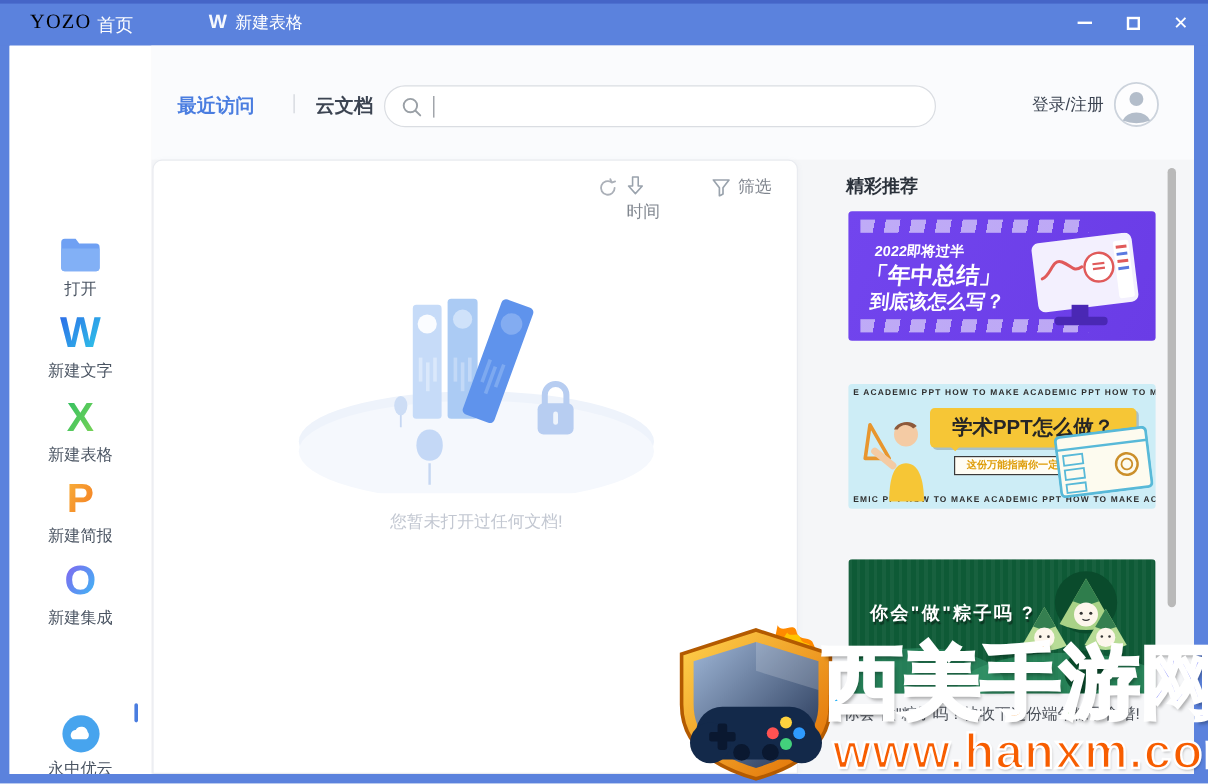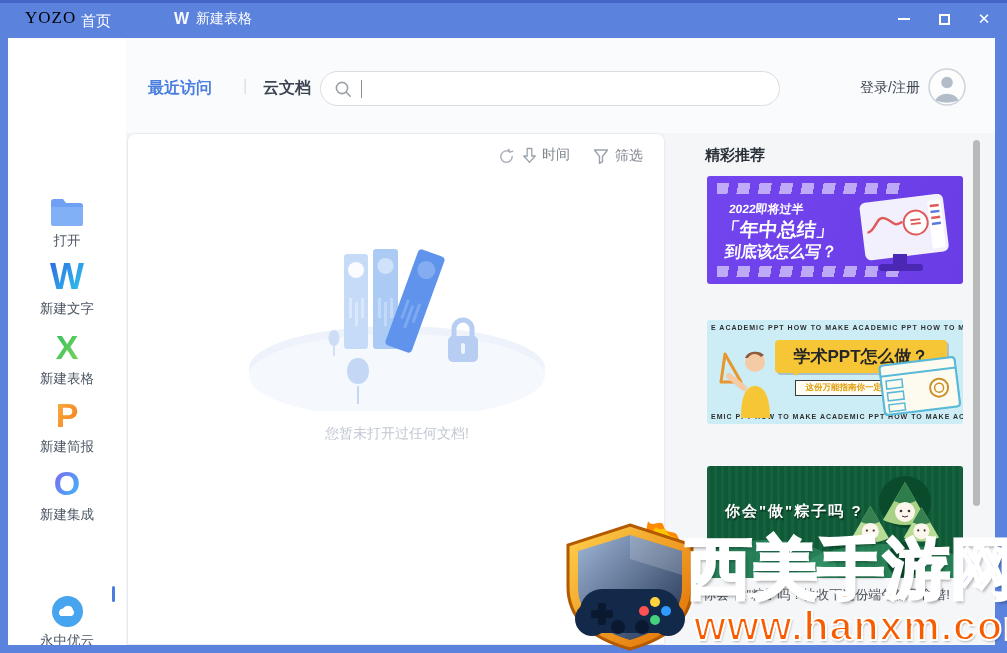--- a/index.html
+++ b/index.html
@@ -44,21 +44,21 @@
   .searchbox { position:absolute; left:320px; top:71px; width:460px; height:35px; background:#fff; border:1px solid #dadde2; border-radius:18px; display:flex; align-items:center; padding-left:13px; }
   .searchbox input { border:none; outline:none; flex:1; height:22px; font-size:14px; background:transparent; }
   .caret { width:1px; height:18px; background:#8b9097; margin-left:9px; }
   .login { position:absolute; left:860px; top:79px; font-size:14px; color:#3c4452; cursor:pointer; }
   .avatar { position:absolute; left:928px; top:68px; cursor:pointer; }
 
   
   .main-card { position:absolute; left:127px; top:133px; width:538px; height:512px; background:#fff; border:1px solid #e9ebf0; border-radius:8px 8px 0 0; box-shadow:0 1px 4px rgba(120,130,150,.05); }
   .sort-row { position:absolute; left:0; top:12px; width:100%; height:24px; }
   .sort-refresh { position:absolute; left:370px; top:2px; cursor:pointer; }
-  .sort-time { position:absolute; left:394px; top:0; display:flex; align-items:flex-end; gap:5px; cursor:pointer; }
+  .sort-time { position:absolute; left:394px; top:0; display:flex; align-items:flex-start; gap:5px; cursor:pointer;flex-direction:column; }
   .sort-time .lb, .sort-filter .lb { font-size:14px; color:#80868f; }
   .sort-filter { position:absolute; left:465px; top:1px; display:flex; align-items:center; gap:6px; cursor:pointer; }
   .empty-wrap { position:absolute; left:119px; top:112px; width:300px; text-align:center; }
   .empty-msg { margin-top:10px; font-size:14px; color:#c2c7d1; }
 
   
   .rec-title { position:absolute; left:705px; top:146px; font-size:15px; font-weight:bold; color:#2b323b; }
   .rcard { position:absolute; left:707px; width:256px; border-radius:3px; overflow:hidden; cursor:pointer; }
   .rcaption { position:absolute; left:703px; width:268px; font-size:13px; color:#4b5058; line-height:17px; white-space:nowrap; overflow:hidden; }
 

